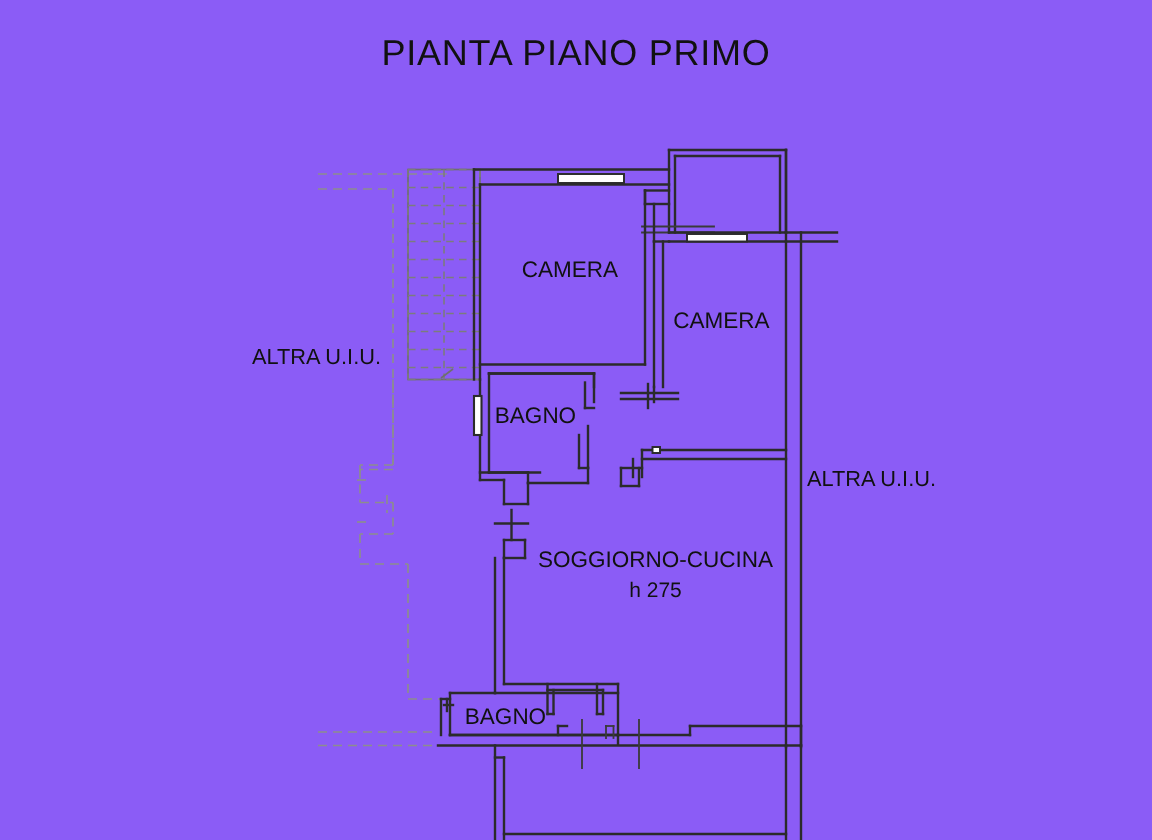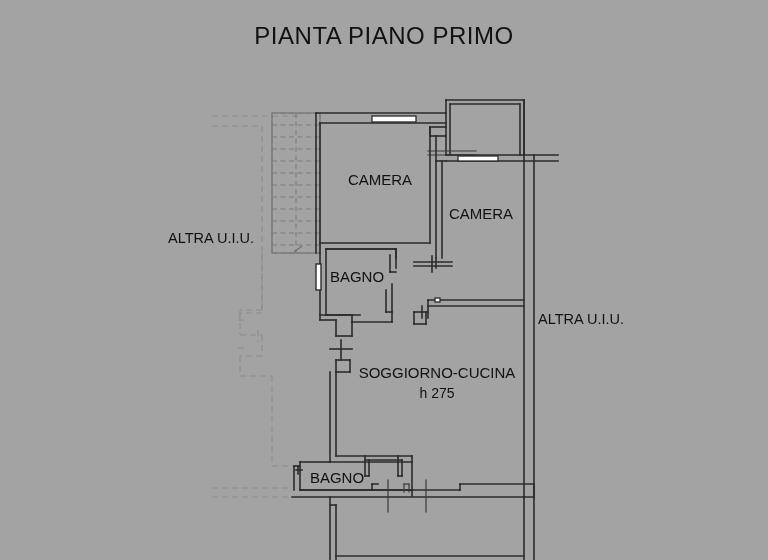--- a/index.html
+++ b/index.html
@@ -12,21 +12,21 @@
     height: 560px;
     font-family: "Liberation Sans", sans-serif;
     color: #1a1a1a;
     overflow: hidden;
     position: relative;
   }
   #plan-root {
     position: relative;
     width: 768px;
     height: 560px;
-    background: #a3a3a3;
+    background: #8b5cf6;
   }
   #plan-title {
     position: absolute;
     top: 22px;
     left: 0;
     width: 768px;
     text-align: center;
     font-size: 24px;
     letter-spacing: 0.5px;
     font-weight: 400;

